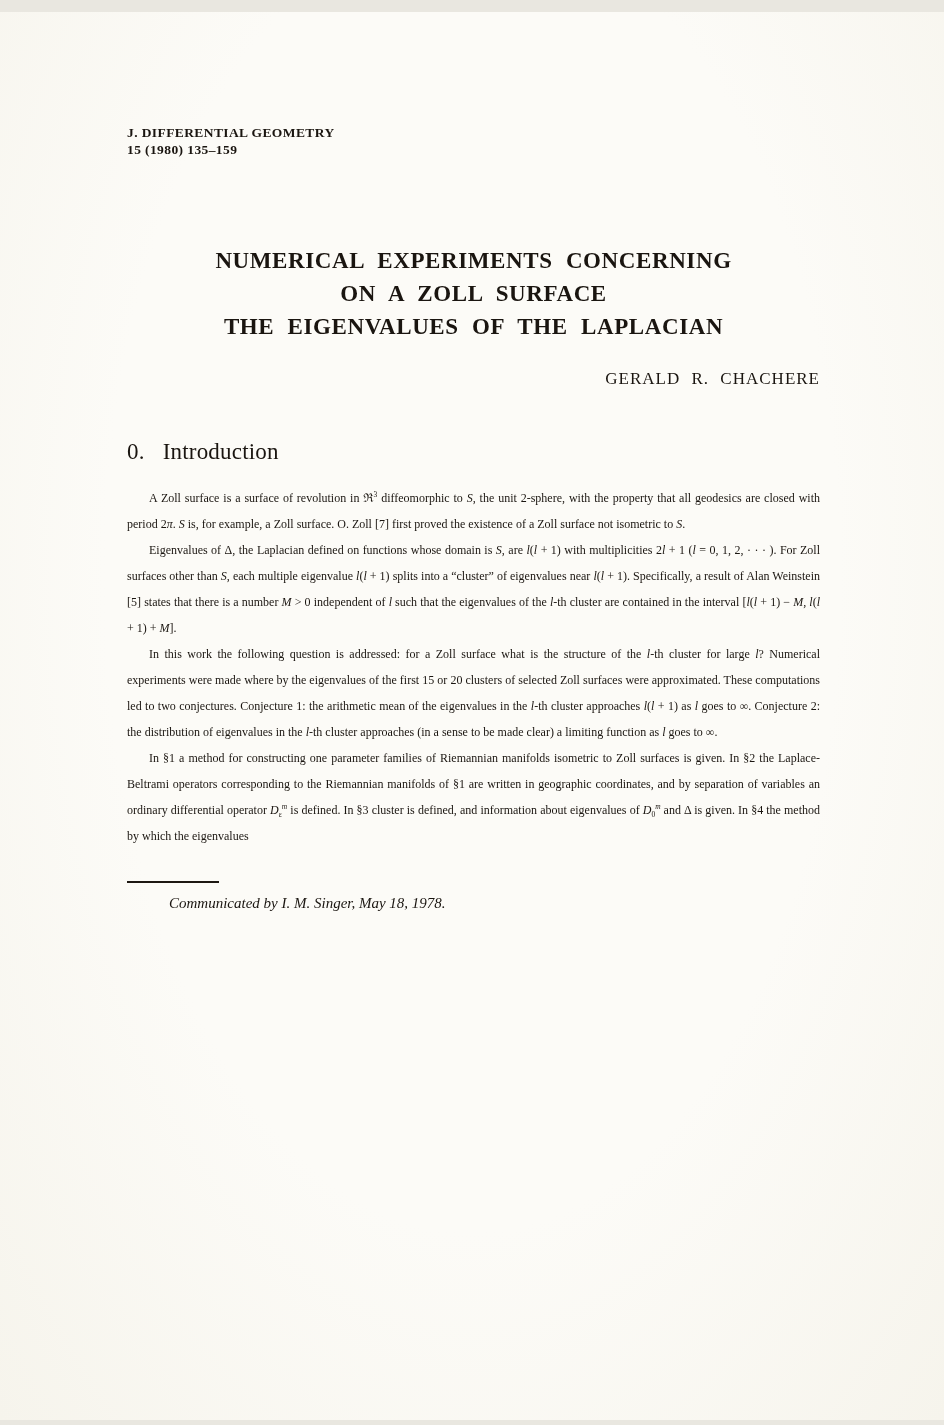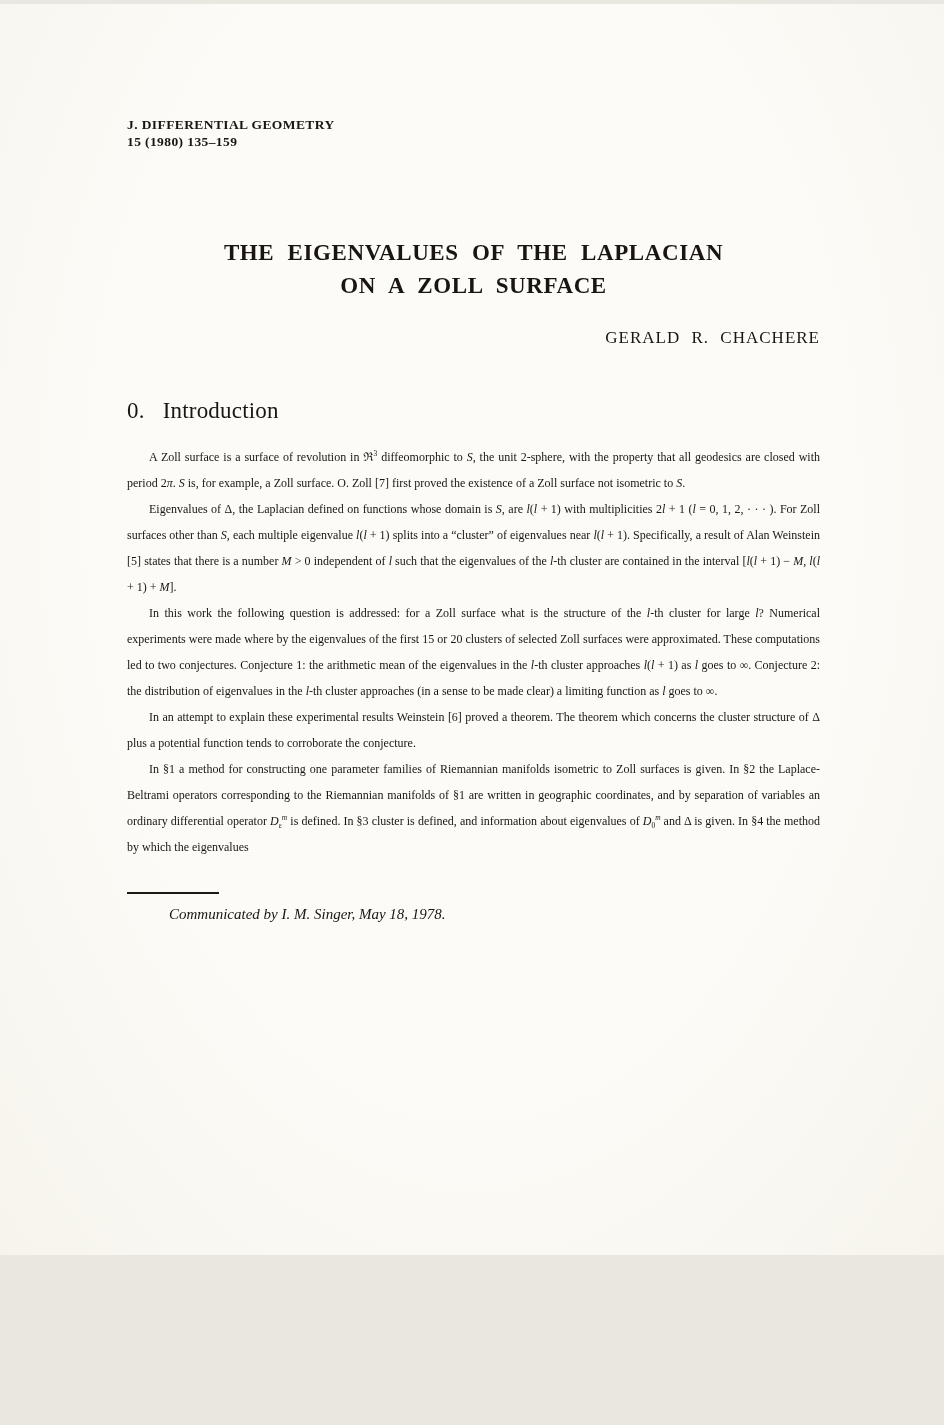--- a/index.html
+++ b/index.html
@@ -3,22 +3,22 @@
 <meta charset="utf-8">
 <style>
   * { box-sizing: border-box; }
   html, body { margin: 0; padding: 0; }
   body {
     font-family: "Liberation Serif", "DejaVu Serif", serif;
     background: #e9e7e0;
   }
   .page {
     width: 944px;
-    height: 1251px;
-    margin: 4px auto;
+    height: 1408px;
+    margin: 12px auto;
     background: radial-gradient(ellipse at 50% 40%, #fcfbf7 55%, #f6f4ec 100%);
     color: #1a1510;
     overflow: hidden;
     position: relative;
   }
   .content {
     padding: 112px 124px 0 127px;
   }
   .journal-header {
     font-size: 13.5px;
@@ -80,35 +80,35 @@
 
 <div class="page">
   <div class="content">
 
     <header class="journal-header">
       <div>J. DIFFERENTIAL GEOMETRY</div>
       <div>15 (1980) 135–159</div>
     </header>
 
     <h1 class="paper-title">
+      <div>NUMERICAL EXPERIMENTS CONCERNING</div>
+      <div>ON A ZOLL SURFACE</div>
       <div>THE EIGENVALUES OF THE LAPLACIAN</div>
-      <div>ON A ZOLL SURFACE</div>
     </h1>
 
     <div class="author">GERALD R. CHACHERE</div>
 
     <h2 class="section-heading">
       <span class="num">0.</span><span>Introduction</span>
     </h2>
 
     <div class="body-text">
       <p><span>A Zoll surface is a surface of revolution in </span><span>ℜ</span><sup>3</sup><span> diffeomorphic to </span><span class="it">S</span><span>, the unit 2-sphere, with the property that all geodesics are closed with period 2</span><span class="it">π</span><span>. </span><span class="it">S</span><span> is, for example, a Zoll surface. O. Zoll [7] first proved the existence of a Zoll surface not isometric to </span><span class="it">S</span><span>.</span></p>
       <p><span>Eigenvalues of Δ, the Laplacian defined on functions whose domain is </span><span class="it">S</span><span>, are </span><span class="it">l</span><span>(</span><span class="it">l</span><span> + 1) with multiplicities 2</span><span class="it">l</span><span> + 1 (</span><span class="it">l</span><span> = 0, 1, 2, · · · ). For Zoll surfaces other than </span><span class="it">S</span><span>, each multiple eigenvalue </span><span class="it">l</span><span>(</span><span class="it">l</span><span> + 1) splits into a “cluster” of eigenvalues near </span><span class="it">l</span><span>(</span><span class="it">l</span><span> + 1). Specifically, a result of Alan Weinstein [5] states that there is a number </span><span class="it">M</span><span> &gt; 0 independent of </span><span class="it">l</span><span> such that the eigenvalues of the </span><span class="it">l</span><span>-th cluster are contained in the interval [</span><span class="it">l</span><span>(</span><span class="it">l</span><span> + 1) − </span><span class="it">M</span><span>, </span><span class="it">l</span><span>(</span><span class="it">l</span><span> + 1) + </span><span class="it">M</span><span>].</span></p>
       <p><span>In this work the following question is addressed:  for a Zoll surface what is the structure of the </span><span class="it">l</span><span>-th cluster for large </span><span class="it">l</span><span>? Numerical experiments were made where by the eigenvalues of the first 15 or 20 clusters of selected Zoll surfaces were approximated. These computations led to two conjectures. Conjecture 1: the arithmetic mean of the eigenvalues in the </span><span class="it">l</span><span>-th cluster approaches </span><span class="it">l</span><span>(</span><span class="it">l</span><span> + 1) as </span><span class="it">l</span><span> goes to ∞. Conjecture 2:  the distribution of eigenvalues in the </span><span class="it">l</span><span>-th cluster approaches (in a sense to be made clear) a limiting function as </span><span class="it">l</span><span> goes to ∞.</span></p>
-      <p><span>In an attempt to explain these experimental results Weinstein [6] proved a theorem. The theorem which concerns the cluster structure of Δ plus a potential function tends to corroborate the conjecture.</span></p>
       <p><span>In §1 a method for constructing one parameter families of Riemannian manifolds isometric to Zoll surfaces is given. In §2 the Laplace-Beltrami operators corresponding to the Riemannian manifolds of §1 are written in geographic coordinates, and by separation of variables an ordinary differential operator </span><span class="it">D</span><sub>ε</sub><sup class="it">m</sup><span> is defined. In §3 cluster is defined, and information about eigenvalues of </span><span class="it">D</span><sub>0</sub><sup class="it">m</sup><span> and Δ is given. In §4 the method by which the eigenvalues</span></p>
     </div>
 
     <div class="footnote-rule"></div>
     <p class="footnote">Communicated by I. M. Singer, May 18, 1978.</p>
 
   </div>
 </div>
 
 </body></html>

